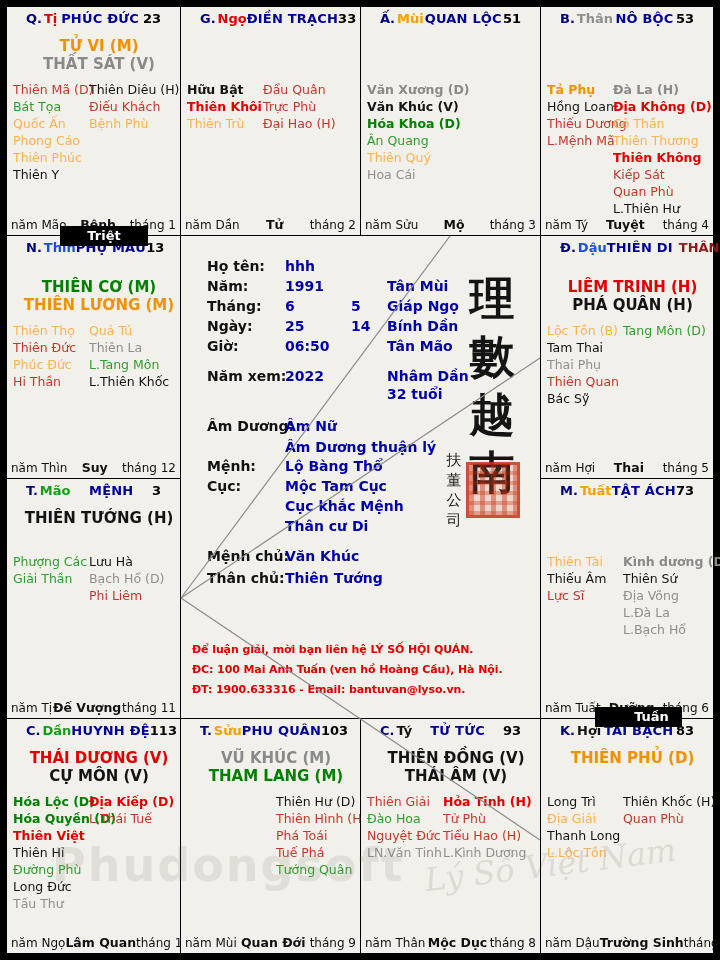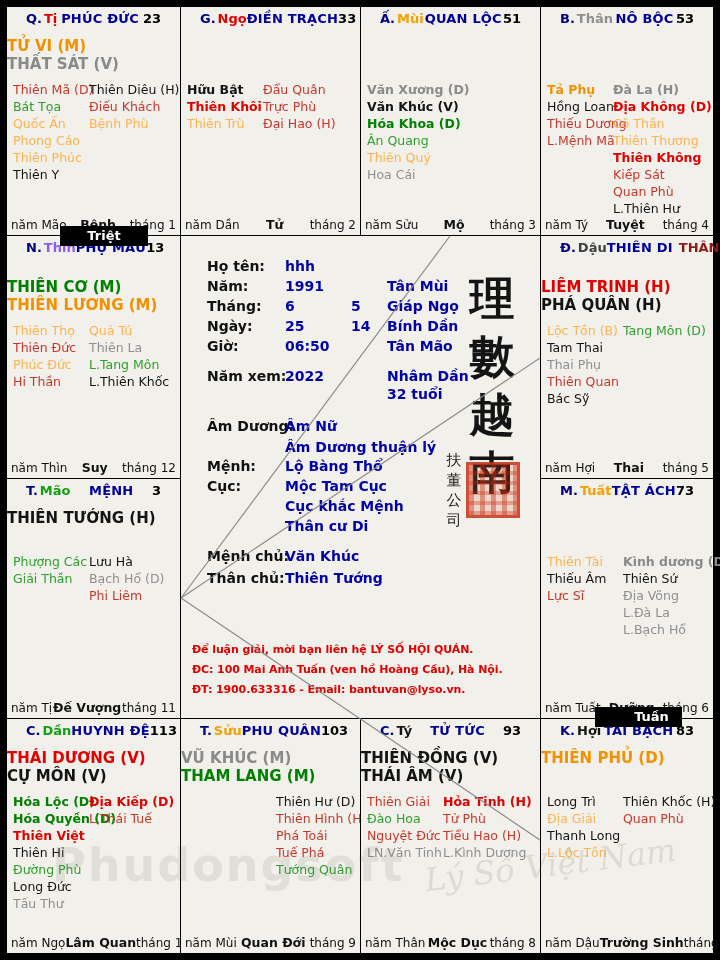--- a/index.html
+++ b/index.html
@@ -24,21 +24,21 @@
   
   .hdr{position:absolute;left:0;right:0;top:4px;padding:0 19px;display:flex;
        justify-content:space-between;align-items:baseline;font-size:13px;font-weight:bold;white-space:nowrap;}
   .stem{color:#000080;}
   .branch{margin-left:2px;}
   .pname{color:#000099;letter-spacing:.2px;}
   .pextra{color:#8B1A1A;margin-left:6px;}
   .pnum{color:#000;}
 
   
-  .mains{position:absolute;left:0;right:0;top:30px;font-size:15px;font-weight:bold;line-height:18px;white-space:nowrap;}
+  .mains{position:absolute;left:0;right:0;top:30px;text-align:center;font-size:15px;font-weight:bold;line-height:18px;white-space:nowrap;padding-left:11px;}
   .shift .mains{top:42px;}
 
   
   .col{position:absolute;top:74px;font-size:12.5px;line-height:17px;white-space:nowrap;}
   .shift .col{top:86px;}
   .col.lft{left:6px;}
   .col.rgt{left:82px;}
   .col.rgt.wide{left:72px;}
   .col.rgt.solo{left:95px;}
 
@@ -193,21 +193,21 @@
         <div class="s k">L.Thiên Hư</div>
       </div>
       <div class="ftr">
         <span class="year">năm Tý</span>
         <span class="phase">Tuyệt</span>
         <span class="month">tháng 4</span>
       </div>
     </div>
   <div class="palace pos-e shift">
       <div class="hdr">
-        <span class="stem"><span class="stem">N.</span><span class="branch" style="color: #8b5cf6;">Thìn</span></span>
+        <span class="stem"><span class="stem">N.</span><span class="branch" style="color: #1d4ed8;">Thìn</span></span>
         <span><span class="pname">PHỤ MẪU</span></span>
         <span class="pnum">13</span>
       </div>
       <div class="mains">
         <div class="gb">THIÊN CƠ (M)</div>
         <div class="o">THIÊN LƯƠNG (M)</div>
       </div>
       <div class="col lft">
         <div class="s p">Thiên Thọ</div>
         <div class="s r">Thiên Đức</div>
@@ -221,21 +221,21 @@
         <div class="s k">L.Thiên Khốc</div>
       </div>
       <div class="ftr">
         <span class="year">năm Thìn</span>
         <span class="phase">Suy</span>
         <span class="month">tháng 12</span>
       </div>
     </div>
   <div class="palace pos-f shift">
       <div class="hdr">
-        <span class="stem"><span class="stem">Đ.</span><span class="branch" style="color: #404040;">Dậu</span></span>
+        <span class="stem"><span class="stem">Đ.</span><span class="branch" style="color: #1d4ed8;">Dậu</span></span>
         <span><span class="pname">THIÊN DI</span><span class="pextra">THÂN</span></span>
         <span class="pnum">63</span>
       </div>
       <div class="mains">
         <div class="rb">LIÊM TRINH (H)</div>
         <div class="kb">PHÁ QUÂN (H)</div>
       </div>
       <div class="col lft">
         <div class="s p">Lộc Tồn (B)</div>
         <div class="s k">Tam Thai</div>

